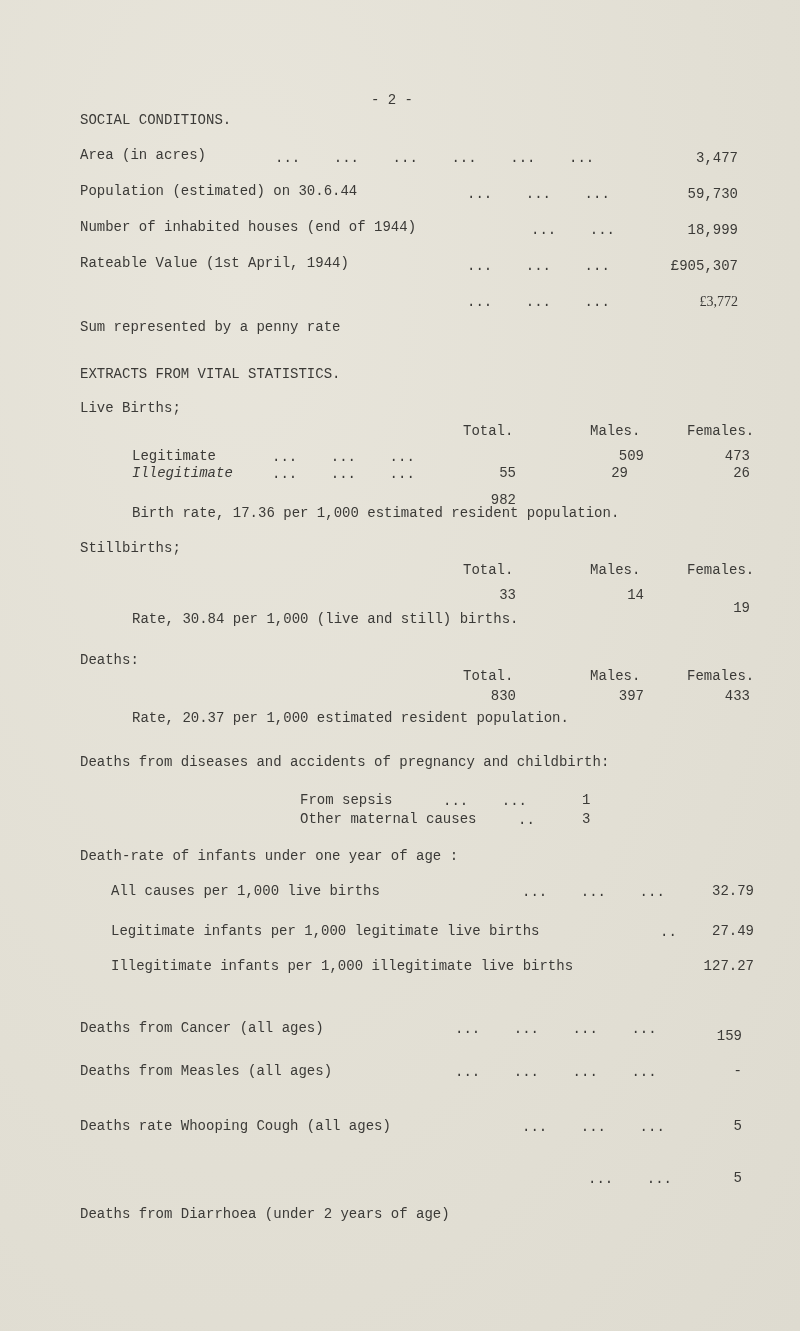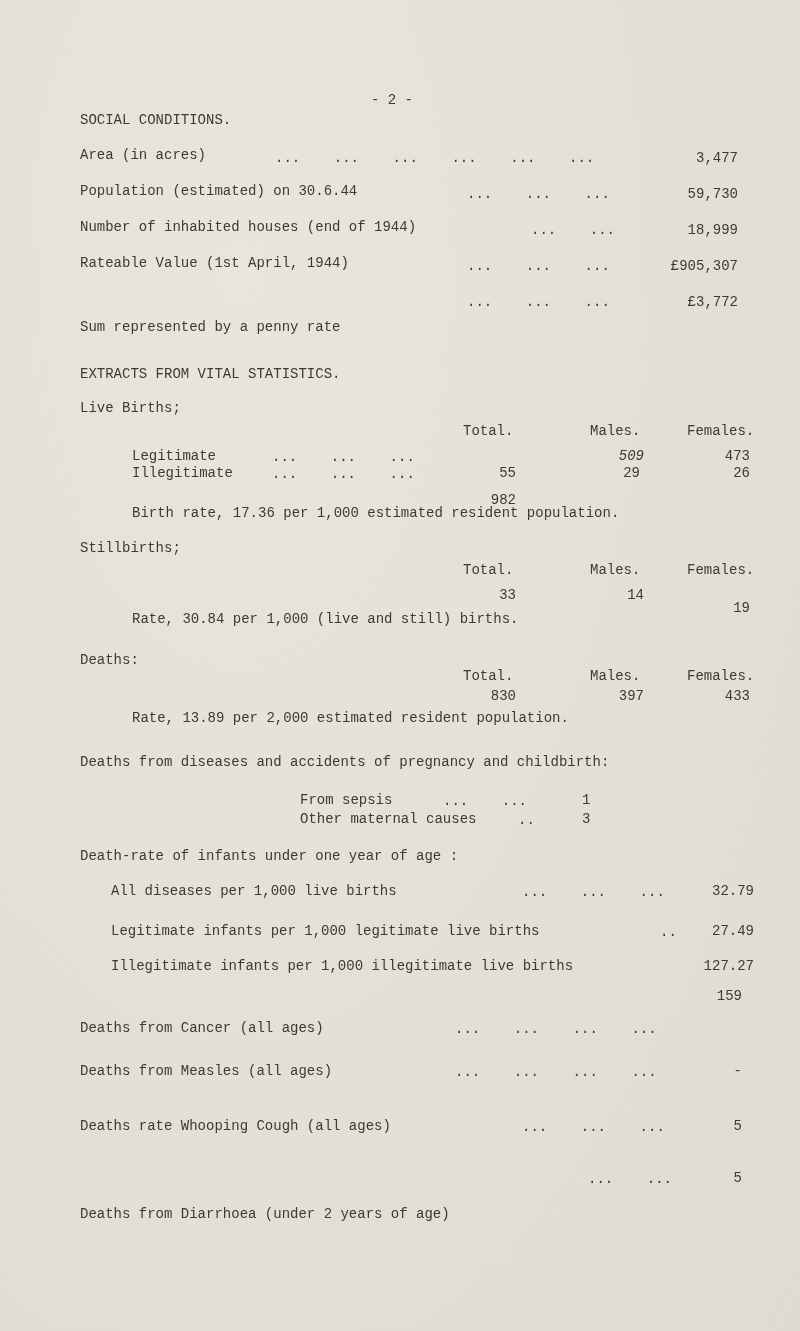--- a/index.html
+++ b/index.html
@@ -36,86 +36,86 @@
   <div class="t" style="left:80px; top:219px;">Number of inhabited houses (end of 1944)</div>
   <div class="t dots" style="left:531px; top:222px;">...    ...</div>
   <div class="t r" style="right:62px; top:222px;">18,999</div>
 
   <div class="t" style="left:80px; top:255px;">Rateable Value (1st April, 1944)</div>
   <div class="t dots" style="left:467px; top:258px;">...    ...    ...</div>
   <div class="t r" style="right:62px; top:258px;">£905,307</div>
 
   <div class="t" style="left:80px; top:291px;margin-top:28px;">Sum represented by a penny rate</div>
   <div class="t dots" style="left:467px; top:294px;">...    ...    ...</div>
-  <div class="t r" style="right:62px; top:294px;">£3,772</div>
+  <div class="t r" style="right:62px; top:294px;font-family:Liberation Serif, serif;">£3,772</div>
 </div>
 
 <div class="t u" style="left:80px; top:366px;">EXTRACTS FROM VITAL STATISTICS.</div>
 
 <div class="t u" style="left:80px; top:400px;">Live Births;</div>
 <div class="t u hdr" style="left:463px; top:423px;">Total.</div>
 <div class="t u hdr" style="left:590px; top:423px;">Males.</div>
 <div class="t u hdr" style="left:687px; top:423px;">Females.</div>
 
 <div class="t" style="left:132px; top:448px;text-align:center;">Legitimate</div>
 <div class="t dots" style="left:272px; top:449px;">...    ...    ...</div>
 <div class="t r" style="right:284px; top:448px;margin-top:44px;">982</div>
-<div class="t r" style="right:156px; top:448px;font-style:italic;">509</div>
+<div class="t r" style="right:156px; top:448px;">509</div>
 <div class="t r" style="right:50px; top:448px;">473</div>
 
-<div class="t" style="left:132px; top:465px;">Illegitimate</div>
+<div class="t" style="left:132px; top:465px;font-style:italic;">Illegitimate</div>
 <div class="t dots" style="left:272px; top:466px;">...    ...    ...</div>
 <div class="t r" style="right:284px; top:465px;">55</div>
-<div class="t r" style="right:160px; top:465px;text-align:right;">29</div>
+<div class="t r" style="right:172px; top:465px;text-align:right;">29</div>
 <div class="t r" style="right:50px; top:465px;">26</div>
 
 <div class="t" style="left:132px; top:505px;">Birth rate, 17.36 per 1,000 estimated resident population.</div>
 
 <div class="t u" style="left:80px; top:540px;">Stillbirths;</div>
 <div class="t u hdr" style="left:463px; top:562px;">Total.</div>
 <div class="t u hdr" style="left:590px; top:562px;">Males.</div>
 <div class="t u hdr" style="left:687px; top:562px;">Females.</div>
 <div class="t r" style="right:284px; top:587px;">33</div>
 <div class="t r" style="right:156px; top:587px;">14</div>
 <div class="t r" style="right:50px; top:587px;margin-top:13px;">19</div>
 <div class="t" style="left:132px; top:611px;">Rate, 30.84 per 1,000 (live and still) births.</div>
 
 <div class="t u" style="left:80px; top:652px;">Deaths:</div>
 <div class="t u hdr" style="left:463px; top:668px;">Total.</div>
 <div class="t u hdr" style="left:590px; top:668px;">Males.</div>
 <div class="t u hdr" style="left:687px; top:668px;">Females.</div>
 <div class="t r" style="right:284px; top:688px;">830</div>
 <div class="t r" style="right:156px; top:688px;">397</div>
 <div class="t r" style="right:50px; top:688px;">433</div>
-<div class="t" style="left:132px; top:710px;">Rate, 13.89 per 2,000 estimated resident population.</div>
+<div class="t" style="left:132px; top:710px;">Rate, 20.37 per 1,000 estimated resident population.</div>
 
 <div class="t u" style="left:80px; top:754px;">Deaths from diseases and accidents of pregnancy and childbirth:</div>
 <div class="t" style="left:300px; top:792px;">From sepsis</div>
 <div class="t dots" style="left:443px; top:793px;">...    ...</div>
 <div class="t" style="left:582px; top:792px;">1</div>
 <div class="t" style="left:300px; top:811px;">Other maternal causes</div>
 <div class="t dots" style="left:518px; top:812px;">..</div>
 <div class="t" style="left:582px; top:811px;">3</div>
 
 <div class="t" style="left:80px; top:848px;"><span class="u">Death-rate of infants under one year of age</span> <span>:</span></div>
 
-<div class="t" style="left:111px; top:883px;">All diseases per 1,000 live births</div>
+<div class="t" style="left:111px; top:883px;">All causes per 1,000 live births</div>
 <div class="t dots" style="left:522px; top:884px;">...    ...    ...</div>
 <div class="t r" style="right:46px; top:883px;">32.79</div>
 
 <div class="t" style="left:111px; top:923px;">Legitimate infants per 1,000 legitimate live births</div>
 <div class="t dots" style="left:660px; top:924px;">..</div>
 <div class="t r" style="right:46px; top:923px;">27.49</div>
 
 <div class="t" style="left:111px; top:958px;">Illegitimate infants per 1,000 illegitimate live births</div>
 <div class="t r" style="right:46px; top:958px;">127.27</div>
 
 <div class="t u" style="left:80px; top:1020px;">Deaths from Cancer (all ages)</div>
 <div class="t dots" style="left:455px; top:1021px;">...    ...    ...    ...</div>
-<div class="t r" style="right:58px; top:988px;">159</div>
+<div class="t r" style="right:58px; top:1028px;">159</div>
 
 <div class="t u" style="left:80px; top:1063px;">Deaths from Measles (all ages)</div>
 <div class="t dots" style="left:455px; top:1064px;">...    ...    ...    ...</div>
 <div class="t r" style="right:58px; top:1063px;">-</div>
 
 <div class="t u" style="left:80px; top:1118px;">Deaths rate Whooping Cough (all ages)</div>
 <div class="t dots" style="left:522px; top:1119px;">...    ...    ...</div>
 <div class="t r" style="right:58px; top:1118px;">5</div>
 
 <div class="t u" style="left:80px; top:1170px;margin-top:36px;">Deaths from Diarrhoea (under 2 years of age)</div>

